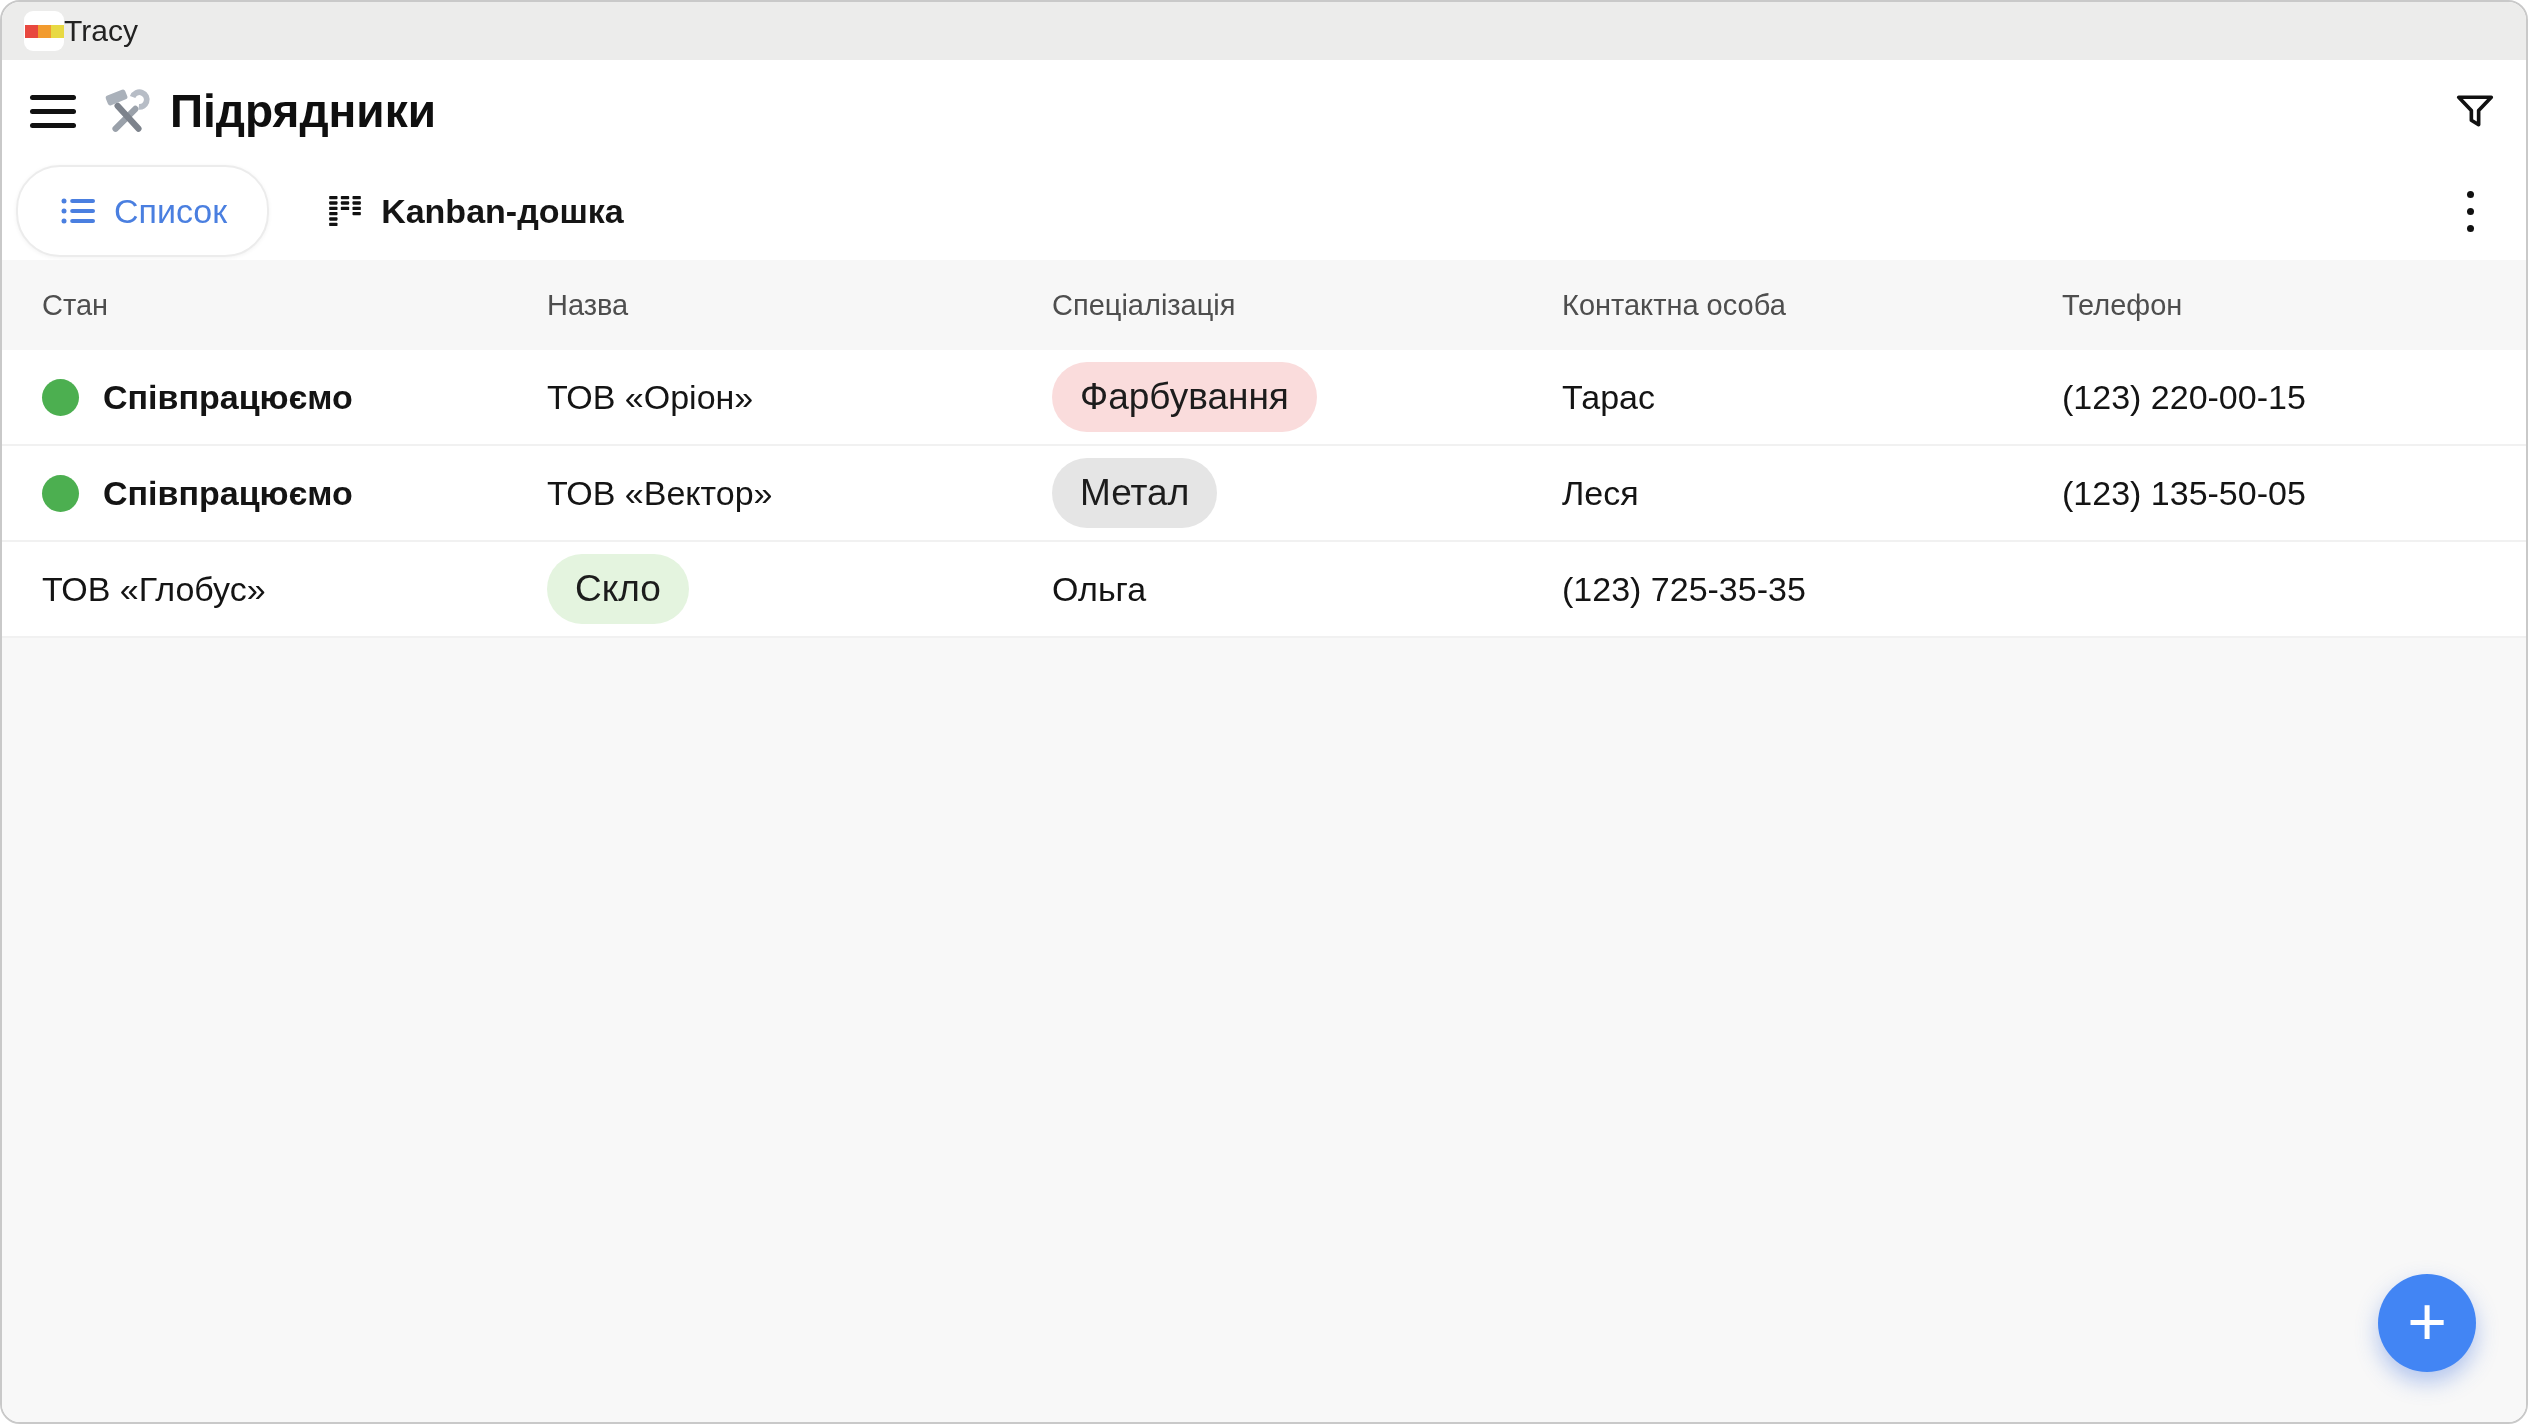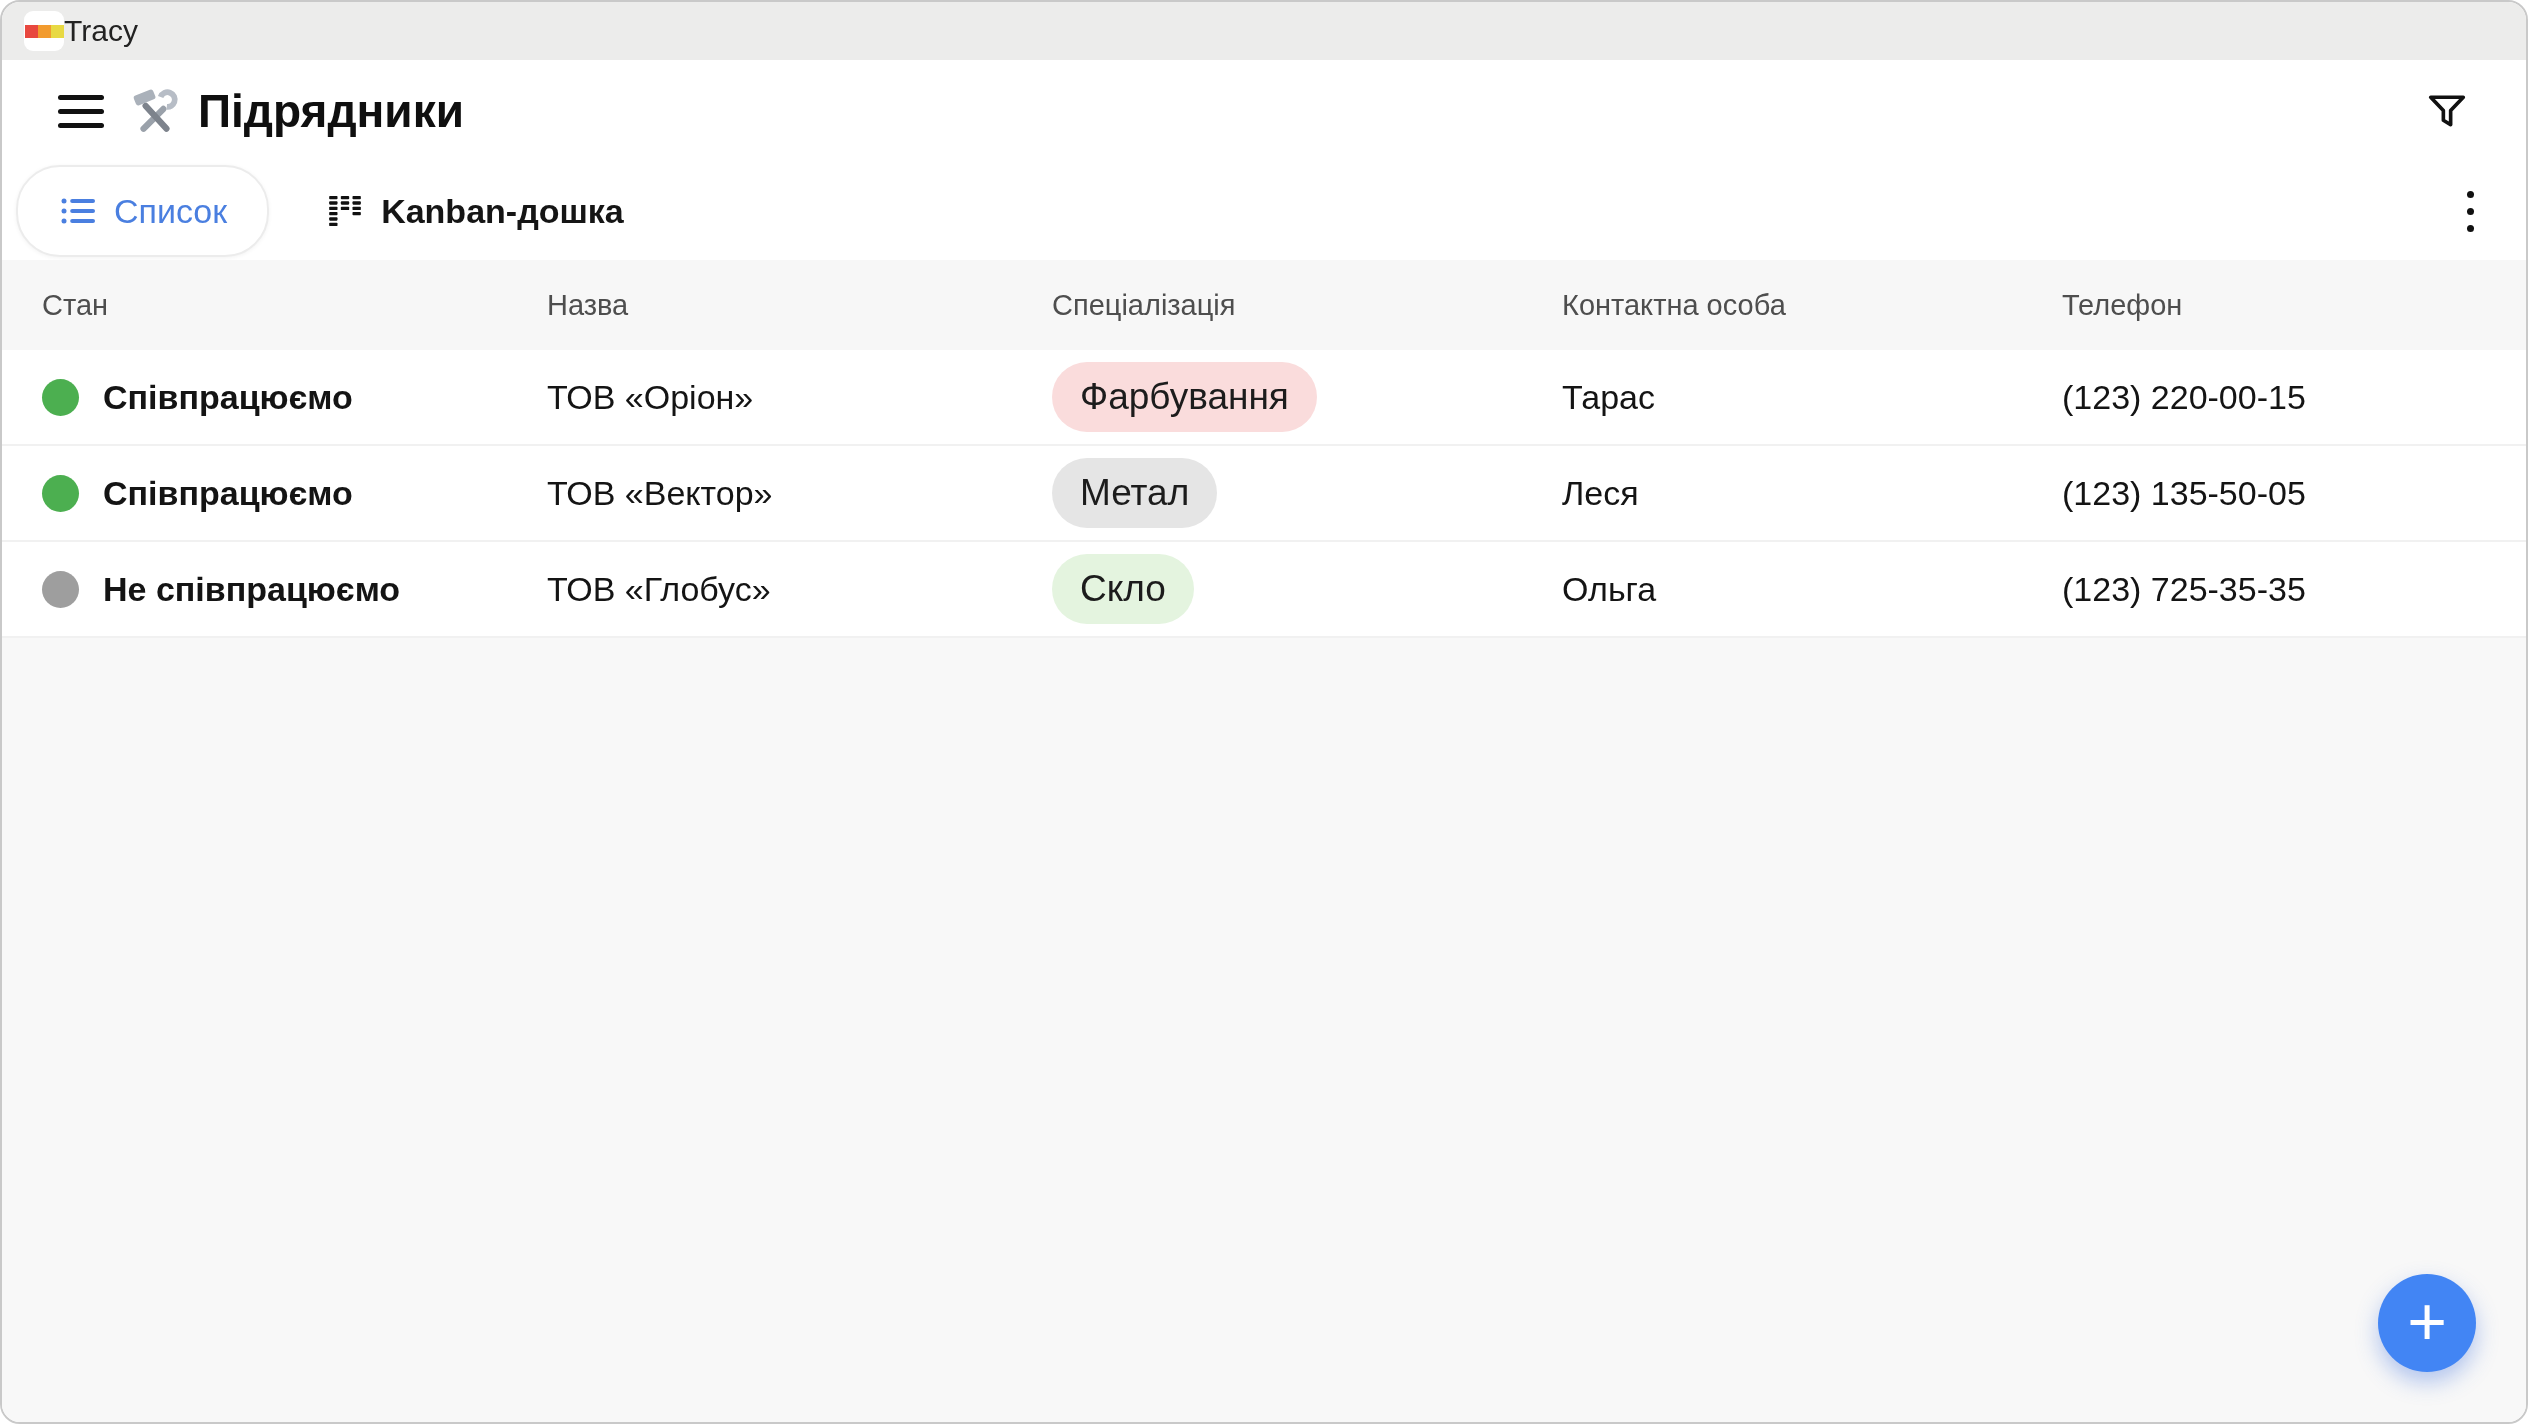--- a/index.html
+++ b/index.html
@@ -26,21 +26,21 @@
   .favicon .strip { display:flex; }
   .favicon .sq { width:13px; height:13px; }
   .sq-red    { background:#e8483f; }
   .sq-orange { background:#f29b2e; }
   .sq-yellow { background:#e8d943; }
   .topbar-title { font-size:30px; color:#222; }
 
   
   .appbar {
     height:102px; display:flex; align-items:center;
-    padding:0 56px; gap:26px; background:#fff;
+    padding:0 28px; gap:26px; background:#fff;
   }
   .hamburger { width:46px; display:flex; flex-direction:column; gap:9px; cursor:pointer; }
   .hamburger span { height:5px; background:#111; border-radius:3px; }
   .page-title { font-size:46px; font-weight:700; color:#0f0f0f; display:flex; align-items:center; gap:18px; }
   .icon-btn { background:none; border:none; padding:0; cursor:pointer; display:flex; align-items:center; }
   .filter-btn { margin-left:auto; }
 
   
   .tabrow {
     height:98px; display:flex; align-items:center;
@@ -210,24 +210,20 @@
     </div>
     <div class="cell">ТОВ «Вектор»</div>
     <div class="cell">
       <span class="badge" style="background: #e5e5e5;">Метал</span>
     </div>
     <div class="cell">Леся</div>
     <div class="cell">(123) 135-50-05</div>
   </div>
 
   <div class="trow">
-    <div class="cell cell-status">
-      <span class="dot" style="background: rgb(158, 158, 158);"></span>
-      <span>Не співпрацюємо</span>
-    </div>
     <div class="cell">ТОВ «Глобус»</div>
     <div class="cell">
       <span class="badge" style="background: rgb(228, 244, 223);">Скло</span>
     </div>
     <div class="cell">Ольга</div>
     <div class="cell">(123) 725-35-35</div>
   </div>
 
   <div class="table-empty"></div>
 

